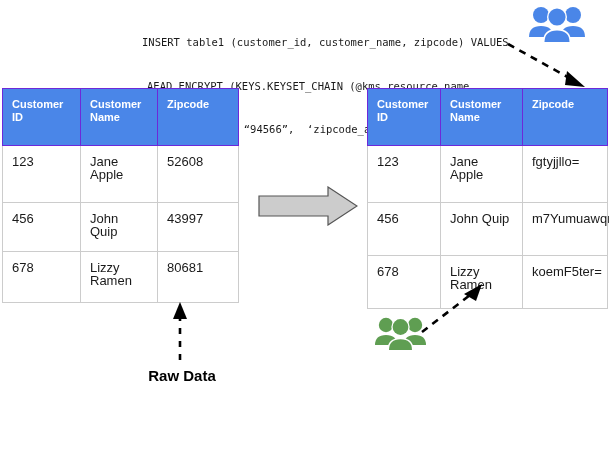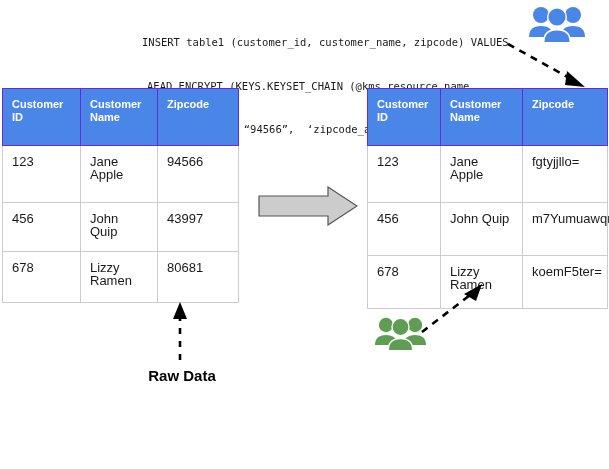--- a/index.html
+++ b/index.html
@@ -175,21 +175,21 @@
         </th>
         <th>
           <span>Zipcode</span>
         </th>
       </tr>
     </thead>
     <tbody>
       <tr class="r1">
         <td>123</td>
         <td>Jane Apple</td>
-        <td>94566</td>
+        <td>52608</td>
       </tr>
       <tr class="r2">
         <td>456</td>
         <td>John Quip</td>
         <td>43997</td>
       </tr>
       <tr class="r3">
         <td>678</td>
         <td>Lizzy Ramen</td>
         <td>80681</td>

